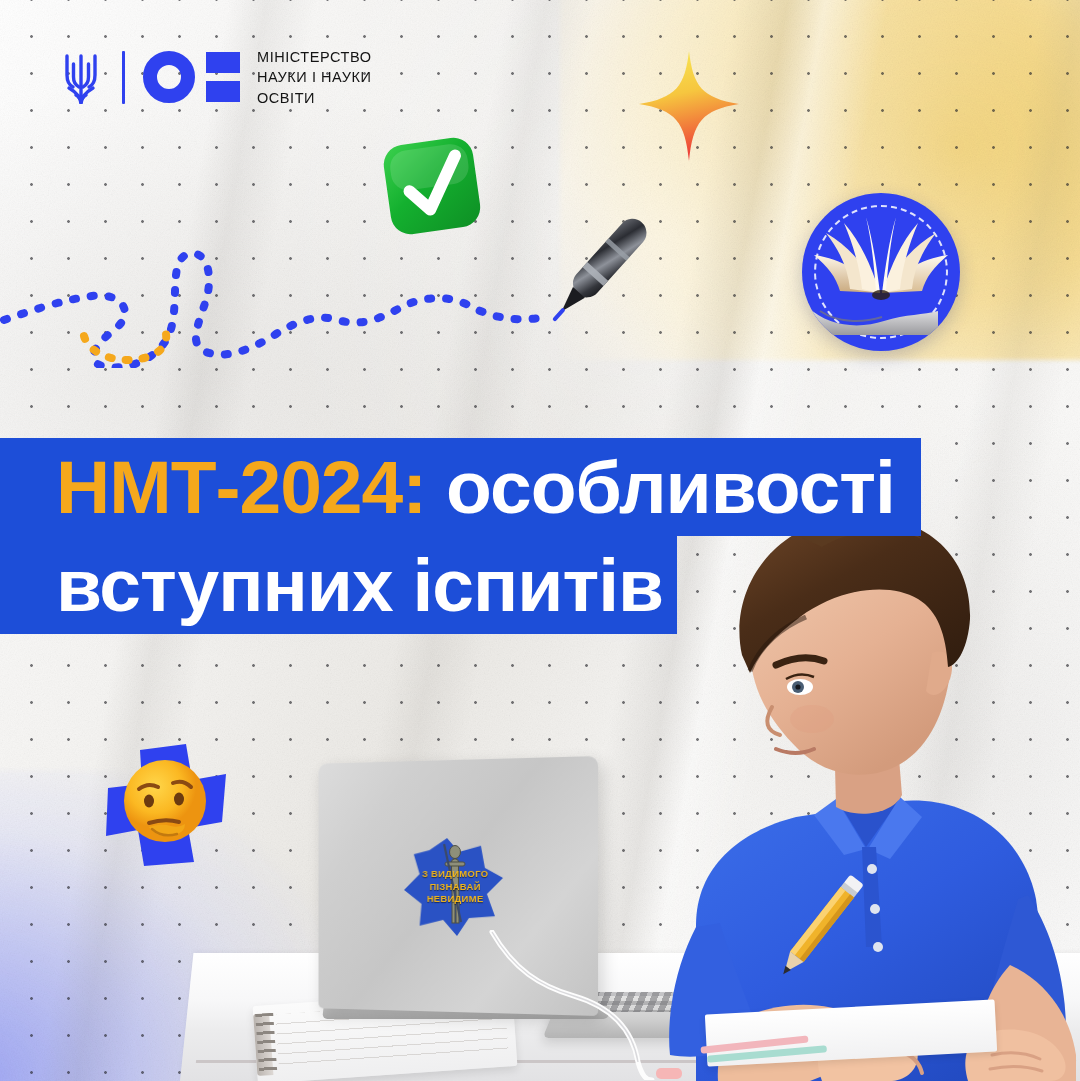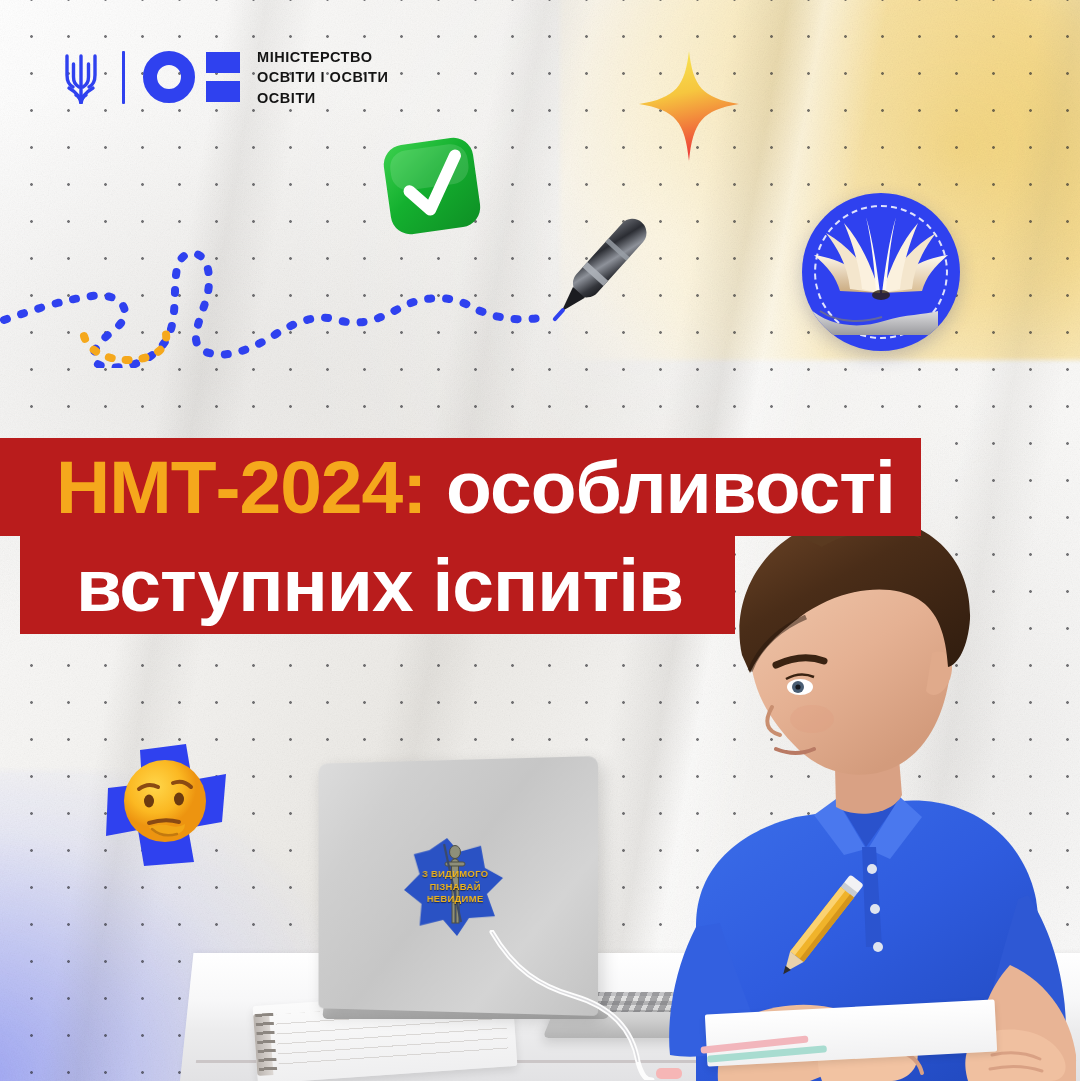--- a/index.html
+++ b/index.html
@@ -71,21 +71,21 @@
   }
   #logo .ring{
     width:52px; height:52px; border-radius:50%;
     border:14px solid #2f41ef; box-sizing:border-box;
   }
   #logo .bars{ display:flex; flex-direction:column; gap:8px; margin-left:11px; }
   #logo .bars i{ display:block; width:34px; height:21px; background:#2f41ef; }
   #logo .mon-text{
     margin-left:17px;
     color:#141414;
-    font-weight:bold;
+    font-weight:normal;
     font-size:14.5px;
     line-height:1.40;
     letter-spacing:.55px;
     white-space:nowrap;
   }
 
   
   .deco{ position:absolute; z-index:12; }
 
   
@@ -105,31 +105,31 @@
   #book-badge .dashring{
     position:absolute; inset:12px; border-radius:50%;
     border:2px dashed rgba(255,255,255,.85);
   }
   
   #think{ left:100px; top:742px; width:128px; height:126px; }
 
   
   #title-block{ position:absolute; left:0; top:438px; z-index:25; }
   .band{
-    background:#b91c1c;
+    background:#1d4ed8;
     display:block; width:max-content;
     color:#ffffff;
     font-weight:bold;
     font-size:75px;
     line-height:98px;
     letter-spacing:-1px;
     padding:0 26px 0 56px;
     white-space:nowrap;
   }
-  .band.two{ margin-top:0; padding-right:52px;margin-left:20px; }
+  .band.two{ margin-top:0; padding-right:14px; }
   .kw{ color:#f5a81c; }
 
   
   #scene{ position:absolute; inset:0; z-index:18; pointer-events:none; }
 
   
   #desk{
     position:absolute; left:180px; bottom:0; width:900px; height:128px;
     background:linear-gradient(180deg,#ffffff 0%,#f7f7f8 38%,#ececed 60%,#e2e2e4 100%);
     transform:skewX(-6deg); transform-origin:bottom left;
@@ -259,21 +259,21 @@
       </g>
     </svg>
     <span class="divider"></span>
     <span class="ring"></span>
     <span class="bars">
         <i></i>
         <i></i>
       </span>
     <div class="mon-text">
       <div>МІНІСТЕРСТВО</div>
-      <div>ОСВІТИ І ОСВІТИ</div>
+      <div>НАУКИ І НАУКИ</div>
       <div>ОСВІТИ</div>
     </div>
   </div>
 
   <svg class="deco" id="sparkle" viewBox="0 0 110 120">
     <defs>
         <linearGradient id="spg" x1="0" y1="0" x2="0.2" y2="1">
       <stop offset="0" stop-color="#f8ea55"></stop>
           <stop offset="45%" stop-color="#f6c63f"></stop>
       <stop offset="100%" stop-color="#ee3f38"></stop>

